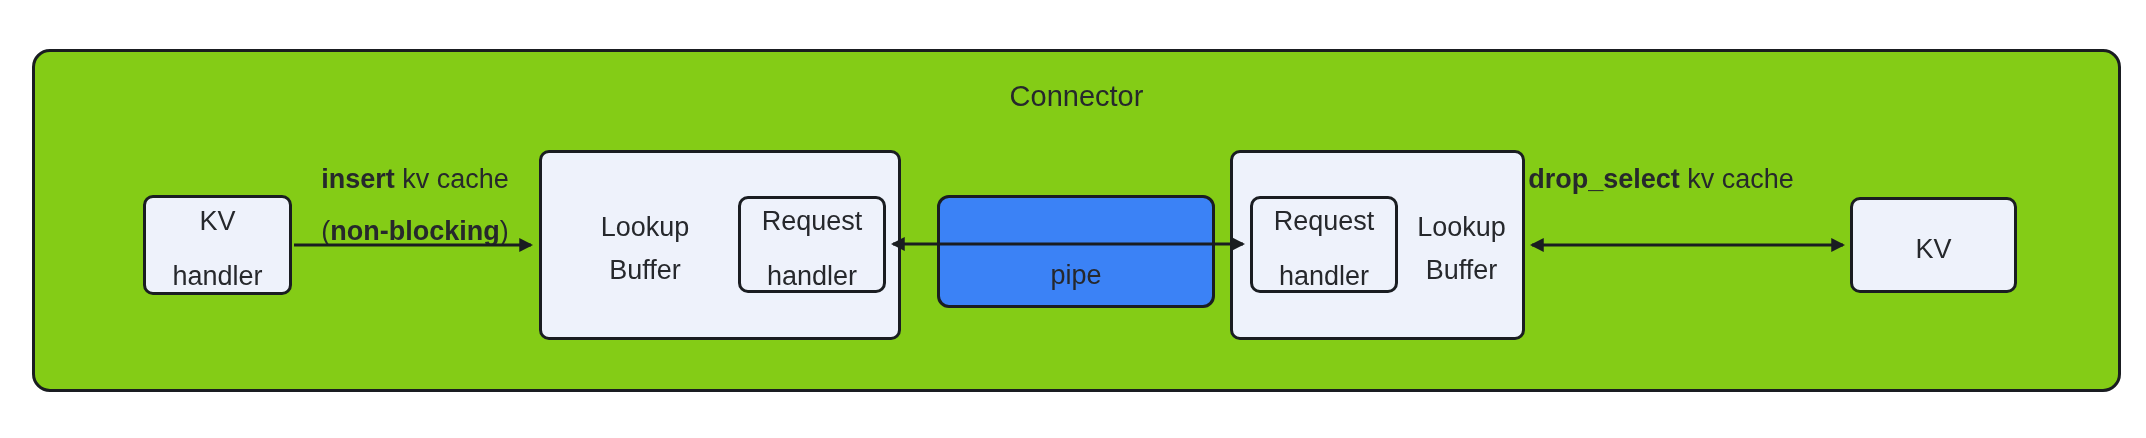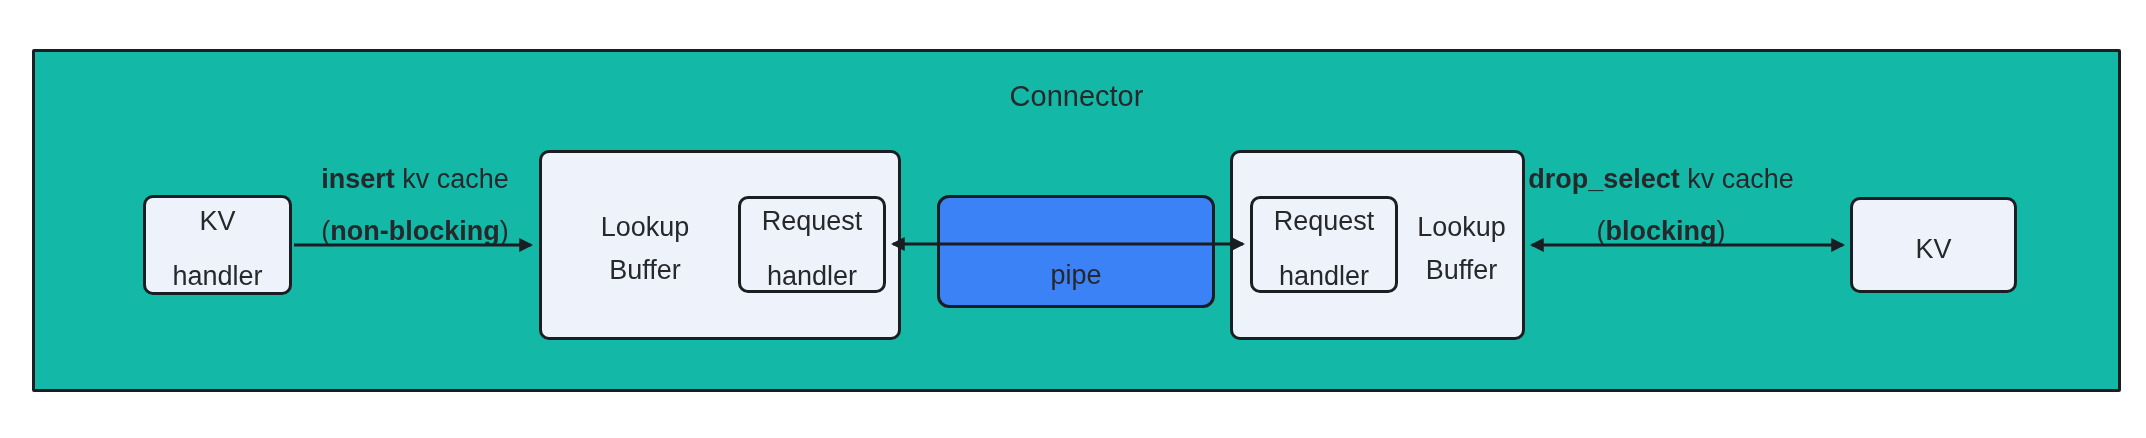--- a/index.html
+++ b/index.html
@@ -10,23 +10,23 @@
     background: #ffffff;
     font-family: "Liberation Sans", sans-serif;
     color: #26282c;
     overflow: hidden;
   }
   .frame {
     position: absolute;
     left: 32px; top: 49px;
     width: 2089px; height: 343px;
     box-sizing: border-box;
-    background: #14b8a6;
+    background: #84cc16;
     border: 3px solid #1a1d21;
-    border-radius: 2px;
+    border-radius: 18px;
   }
   .frame-title {
     position: absolute;
     left: 0; right: 0; top: 28px;
     text-align: center;
     font-size: 29px;
     color: #26282c;
   }
   .node {
     position: absolute;
@@ -144,23 +144,20 @@
     </span>
     <span class="line-block">
       <span>(</span><span class="b">non-blocking</span><span>)</span>
     </span>
   </div>
 
   <div class="edge-label label-drop">
     <span class="line-block">
       <span class="b">drop_select</span><span> kv cache</span>
     </span>
-    <span class="line-block">
-      <span>(</span><span class="b">blocking</span><span>)</span>
-    </span>
   </div>
 
   <svg class="arrows" viewBox="0 0 2146 438" xmlns="http://www.w3.org/2000/svg">
     <defs>
       <marker id="ah" viewBox="0 0 10 10" refX="8.5" refY="5" markerWidth="4.6" markerHeight="4.6" orient="auto-start-reverse" markerUnits="strokeWidth">
         <path d="M 0 0 L 10 5 L 0 10 z" fill="#1a1d21"></path>
       </marker>
     </defs>
     <line x1="294" y1="245" x2="531" y2="245" stroke="#1a1d21" stroke-width="3" marker-end="url(#ah)"></line>
     <line x1="893" y1="244" x2="1243" y2="244" stroke="#1a1d21" stroke-width="3" marker-start="url(#ah)" marker-end="url(#ah)"></line>

